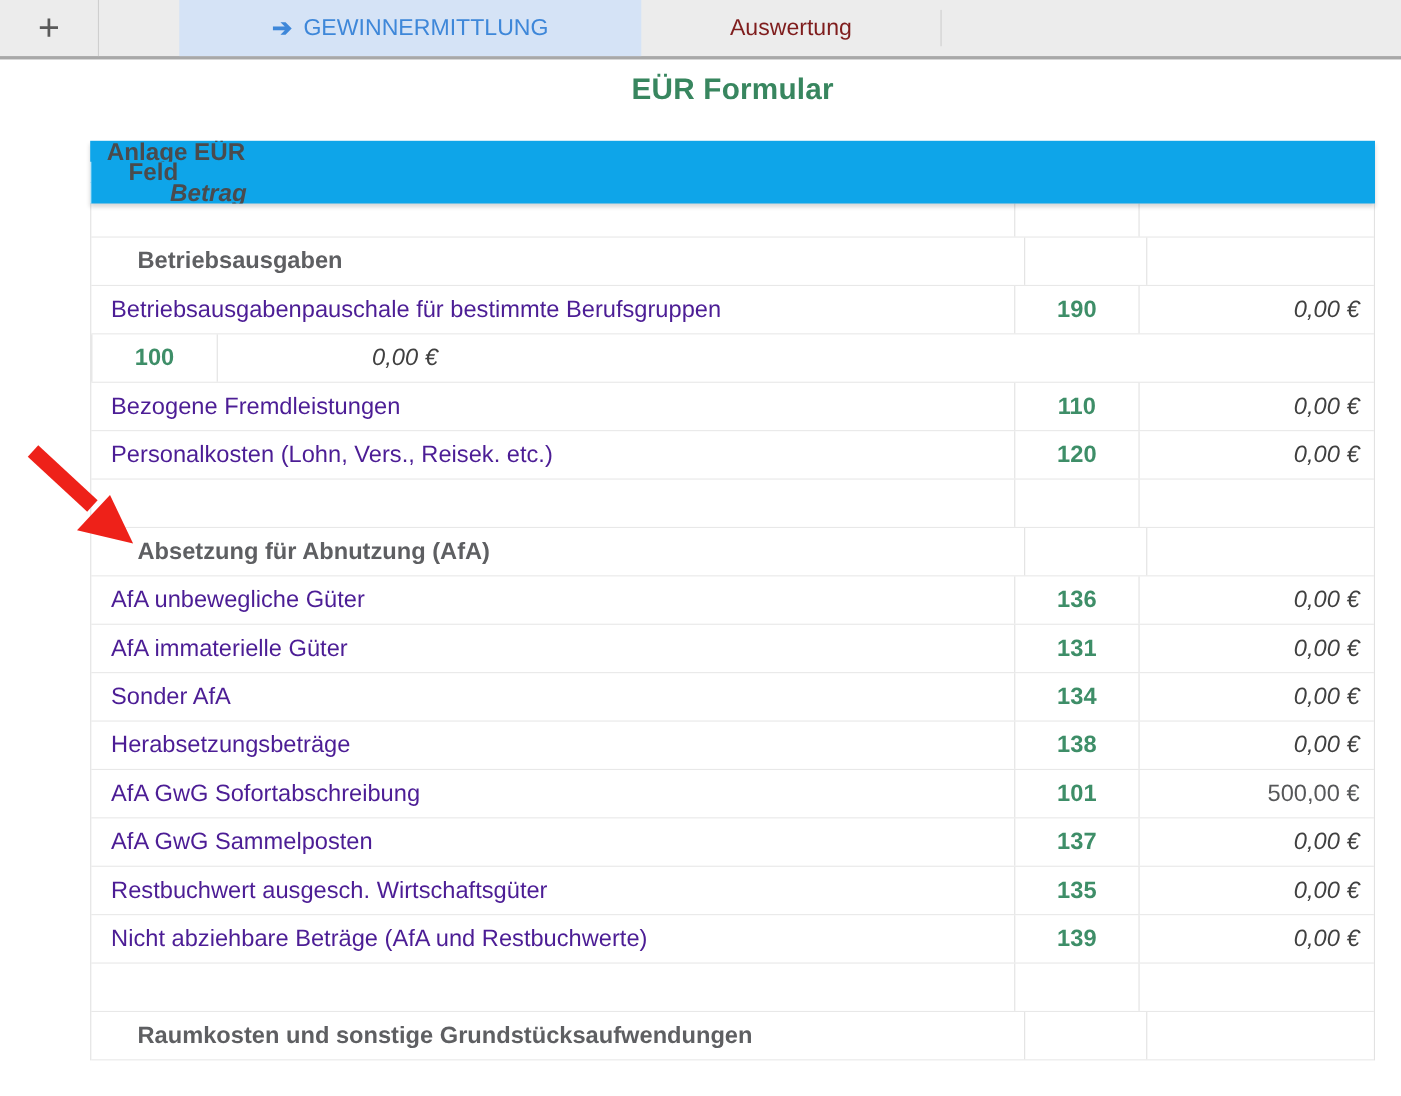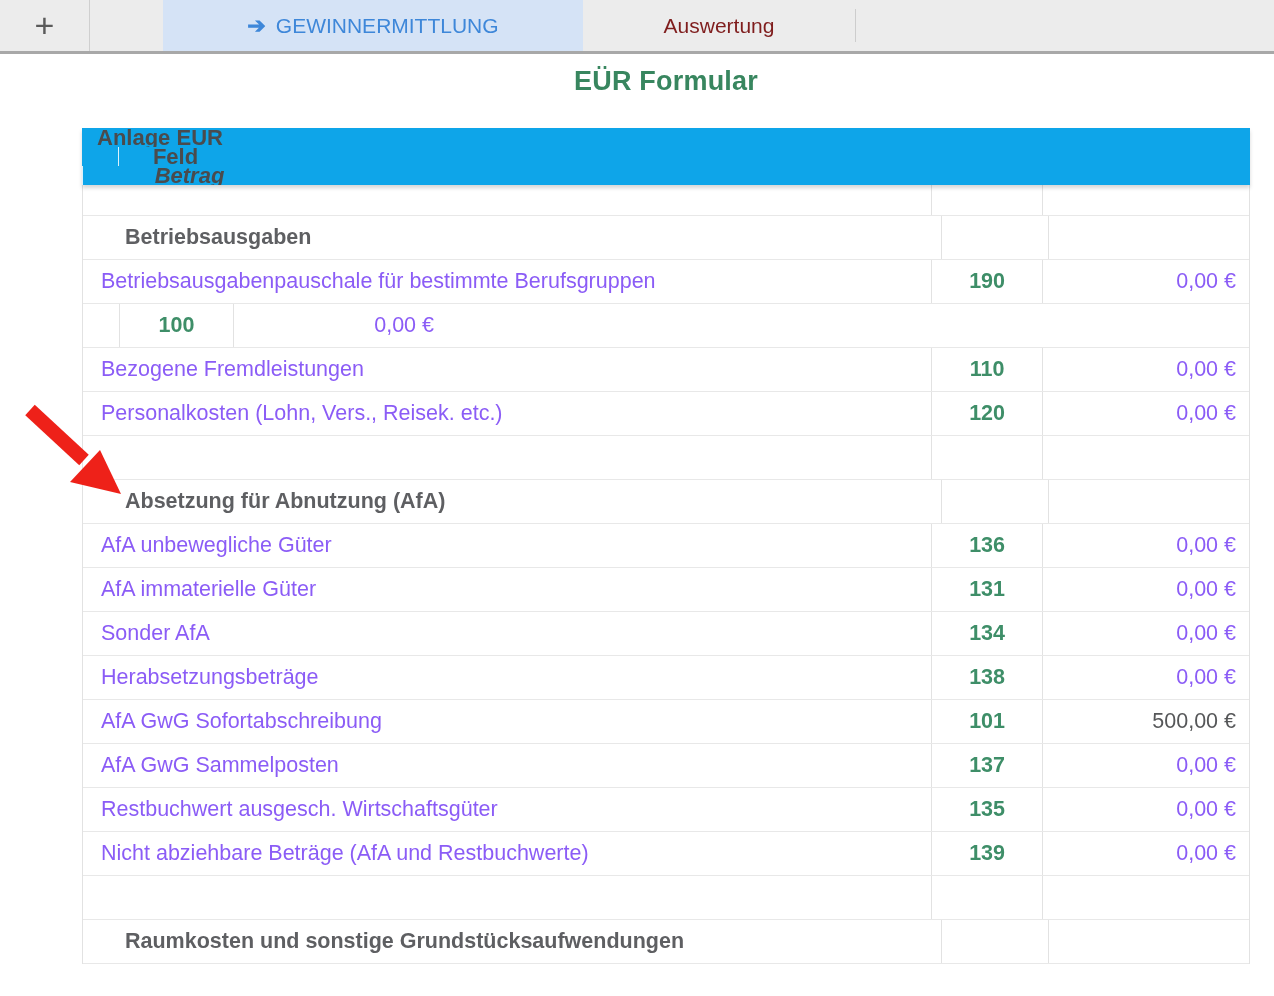--- a/index.html
+++ b/index.html
@@ -51,27 +51,27 @@
   .thead .c1{padding-left:15px;}
   .thead .c2,.thead .c3{justify-content:center;border-left:1px solid rgba(255,255,255,.85);}
   .tbody{
     border-left:1px solid #e2e2e2;border-right:1px solid #e2e2e2;
     box-sizing:border-box;background:#fff;position:relative;z-index:1;
   }
   .row{display:flex;height:44px;border-bottom:1px solid #e8e8e8;box-sizing:border-box;}
   .row.spacer-small{height:31px;}
   .cell{box-sizing:border-box;display:flex;align-items:center;overflow:hidden;}
   .c1{width:840px;}
-  .c2{width:114px;border-left:1px solid #e2e2e2;justify-content:center;margin-left:36px;}
+  .c2{width:114px;border-left:1px solid #e2e2e2;justify-content:center;}
   .c3{width:214px;border-left:1px solid #e2e2e2;justify-content:flex-end;padding-right:13px;}
-  .item-label{padding-left:18px;font-size:21.5px;color:#8b5cf6;}
+  .item-label{padding-left:18px;font-size:21.5px;color:#4c1d95;}
   .section-label{padding-left:6px;font-size:21.5px;font-weight:700;color:#5e5f62;margin-left:36px;}
   .feld{font-size:21.5px;font-weight:700;color:#3e8e68;}
   .betrag{font-size:21.5px;}
-  .betrag.muted{color:#8b5cf6;}
+  .betrag.muted{color:#404040;font-style:italic;}
   .betrag.filled{color:#565759;}
   
   .annotation-arrow{position:absolute;left:12px;top:394px;z-index:5;pointer-events:none;}
 </style>
 </head>
 <body>
 
 <div class="tabbar">
   <div class="tab-plus">
     <span>+</span>

